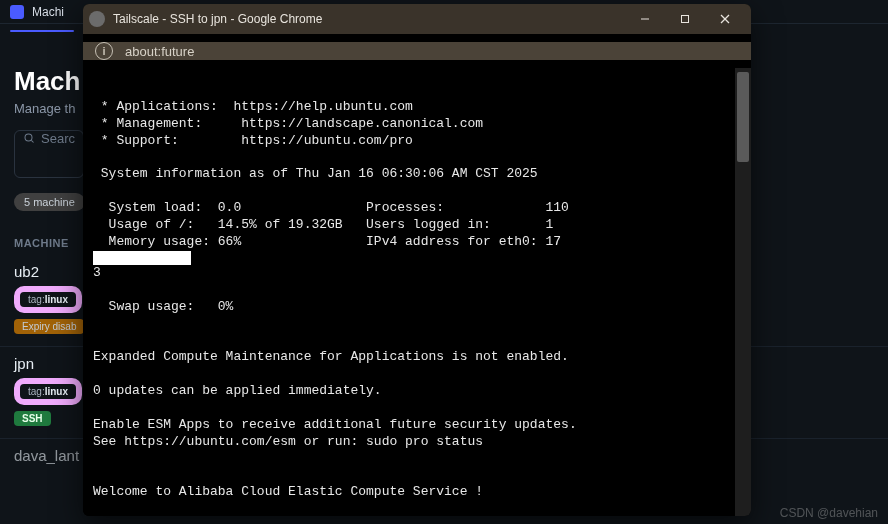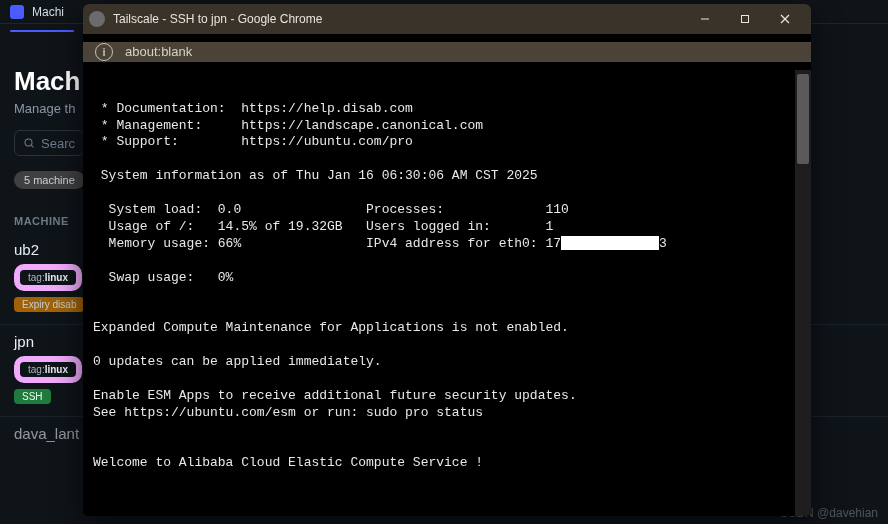--- a/index.html
+++ b/index.html
@@ -6,44 +6,44 @@
   body { width: 888px; height: 524px; background: #0f1419; font-family: -apple-system, "Segoe UI", sans-serif; color: #c9d1d9; overflow: hidden; position: relative; }
   
   .bg-app { position: absolute; inset: 0; background: #0f1419; }
   .bg-topbar { display:flex; align-items:center; gap:8px; padding:4px 10px; height:24px; border-bottom:1px solid #1d2630; }
   .bg-logo { width:14px; height:14px; border-radius:3px; background:#4a5bff; display:inline-block; }
   .bg-top-title { color:#d6dce5; font-size:12px; font-weight:500; }
   .bg-tabbar { height:18px; padding:0 10px; }
   .bg-active-underline { width:64px; height:2px; background:#4a5bff; border-radius:1px; margin-top:6px;}
   .bg-heading { color:#fff; font-size:26px; font-weight:700; padding:18px 14px 4px; }
   .bg-subhead { color:#8b97a8; font-size:13px; padding:0 14px 14px; }
-  .bg-search { margin:0 14px 14px; width:70px; height:26px; border:1px solid #2a333f; border-radius:6px; display:flex; align-items:center; padding:0 8px; gap:6px; color:#6e7a8a; font-size:13px; }
+  .bg-search { margin:0 14px 14px; width:70px; height:48px; border:1px solid #2a333f; border-radius:6px; display:flex; align-items:flex-start; padding:0 8px; gap:6px; color:#6e7a8a; font-size:13px; }
   .bg-pill { display:inline-block; margin:0 0 0 14px; background:#404040; color:#c9d1d9; font-size:11px; padding:3px 10px; border-radius:10px; }
   .bg-section-label { color:#6e7a8a; font-size:11px; font-weight:600; letter-spacing:0.5px; padding:26px 14px 6px; }
   .bg-machine { padding:8px 14px 12px; border-bottom:1px solid #1a222c; }
   .bg-machine-name { color:#e6edf3; font-size:15px; font-weight:500; }
   .bg-tagchip { display:inline-block; margin-top:6px; font-size:10px; padding:2px 8px; border:6px solid #f0abfc; border-radius:10px; color:#aab4c0; }
   .bg-tagchip b { color:#e6edf3; font-weight:600; }
   .bg-expchip { display:inline-block; margin-top:6px; font-size:10px; padding:2px 8px; border-radius:4px; background:#a16207; color:#c3ccd6; }
-  .bg-sshchip { display:inline-block; margin-top:6px; font-size:10px; padding:2px 8px; border-radius:4px; background:#1f7a3e; color:#e6ffe9; font-weight:400; }
+  .bg-sshchip { display:inline-block; margin-top:6px; font-size:10px; padding:2px 8px; border-radius:4px; background:#1f7a3e; color:#e6ffe9; font-weight:700; }
   .watermark { position:absolute; right:10px; bottom:4px; color:rgba(200,200,200,0.35); font-size:12px; }
   
-  .chrome { position:absolute; left:83px; top:4px; width:728px; height:512px; background:#000; border-radius:6px; box-shadow:0 10px 30px rgba(0,0,0,0.6); overflow:hidden; display:flex; flex-direction:column;gap:8px; }
+  .chrome { position:absolute; left:83px; top:4px; width:668px; height:512px; background:#000; border-radius:6px; box-shadow:0 10px 30px rgba(0,0,0,0.6); overflow:hidden; display:flex; flex-direction:column;gap:8px; }
   .chrome-titlebar { height:30px; background:#3a332a; display:flex; align-items:center; color:#e8e4dd; font-size:12px; padding:0 6px; }
   .chrome-favicon { width:16px; height:16px; border-radius:50%; background:#6b6b6b; margin-right:8px; }
   .chrome-title { flex:0 0 auto; }
   .chrome-title-spacer { flex:1; }
   .chrome-btn { width:40px; height:30px; display:flex; align-items:center; justify-content:center; color:#e8e4dd; font-size:13px; cursor:default; }
   .chrome-btn svg { display:block; }
   .chrome-addr { height:36px; background:#4b4338; display:flex; align-items:center; padding:0 12px; gap:12px; }
   .addr-icon { width:18px; height:18px; border-radius:50%; border:1.5px solid #c6c0b4; display:flex; align-items:center; justify-content:center; color:#c6c0b4; font-size:11px; font-weight:700; }
   .addr-text { color:#d7d2c7; font-size:13px; }
   .term-wrap { flex:1; display:flex; position:relative; }
   .term { flex:1; background:#000; color:#e8e8e8; font-family:"Menlo","Consolas","Courier New",monospace; font-size:13px; line-height:1.3; padding:14px 16px 10px 10px; white-space:pre; overflow:hidden; }
-  .term .row { display:flex; }
+  .term .row { display:flex;flex-direction:column; }
   .term .redact { display:inline-block; height:14px; background:#fff; vertical-align:middle; }
   .cursor { display:inline-block; width:8px; height:14px; background:#e8e8e8; vertical-align:middle; }
   .scrollbar { width:16px; background:#1e1e1e; position:relative; }
   .scroll-thumb { position:absolute; left:2px; right:2px; top:4px; height:90px; background:#5a5a5a; border-radius:2px; }
 </style>
 </head>
 <body>
 
 <div class="bg-app">
   <div class="bg-topbar">
@@ -99,25 +99,25 @@
       </span>
     <span class="chrome-btn">
         <svg width="10" height="10" viewBox="0 0 10 10">
           <line x1="1" y1="1" x2="9" y2="9" stroke="#e8e4dd" stroke-width="1.2"></line>
           <line x1="9" y1="1" x2="1" y2="9" stroke="#e8e4dd" stroke-width="1.2"></line>
         </svg>
       </span>
   </div>
   <div class="chrome-addr">
     <span class="addr-icon">i</span>
-    <span class="addr-text">about:blank</span>
+    <span class="addr-text">about:future</span>
   </div>
   <div class="term-wrap">
     <div class="term">
-<span> * Documentation:  https://help.disab.com</span>
+<span> * Applications:  https://help.ubuntu.com</span>
 <span> * Management:     https://landscape.canonical.com</span>
 <span> * Support:        https://ubuntu.com/pro</span>
 <span> </span>
 <span> System information as of Thu Jan 16 06:30:06 AM CST 2025</span>
 <span> </span>
 <span>  System load:  0.0                Processes:             110</span>
 <span>  Usage of /:   14.5% of 19.32GB   Users logged in:       1</span>
 <span class="row"><span>  Memory usage: 66%                IPv4 address for eth0: 17</span><span class="redact" style="width:98px"></span><span>3</span></span>
 <span>  Swap usage:   0%</span>
 <span> </span>

